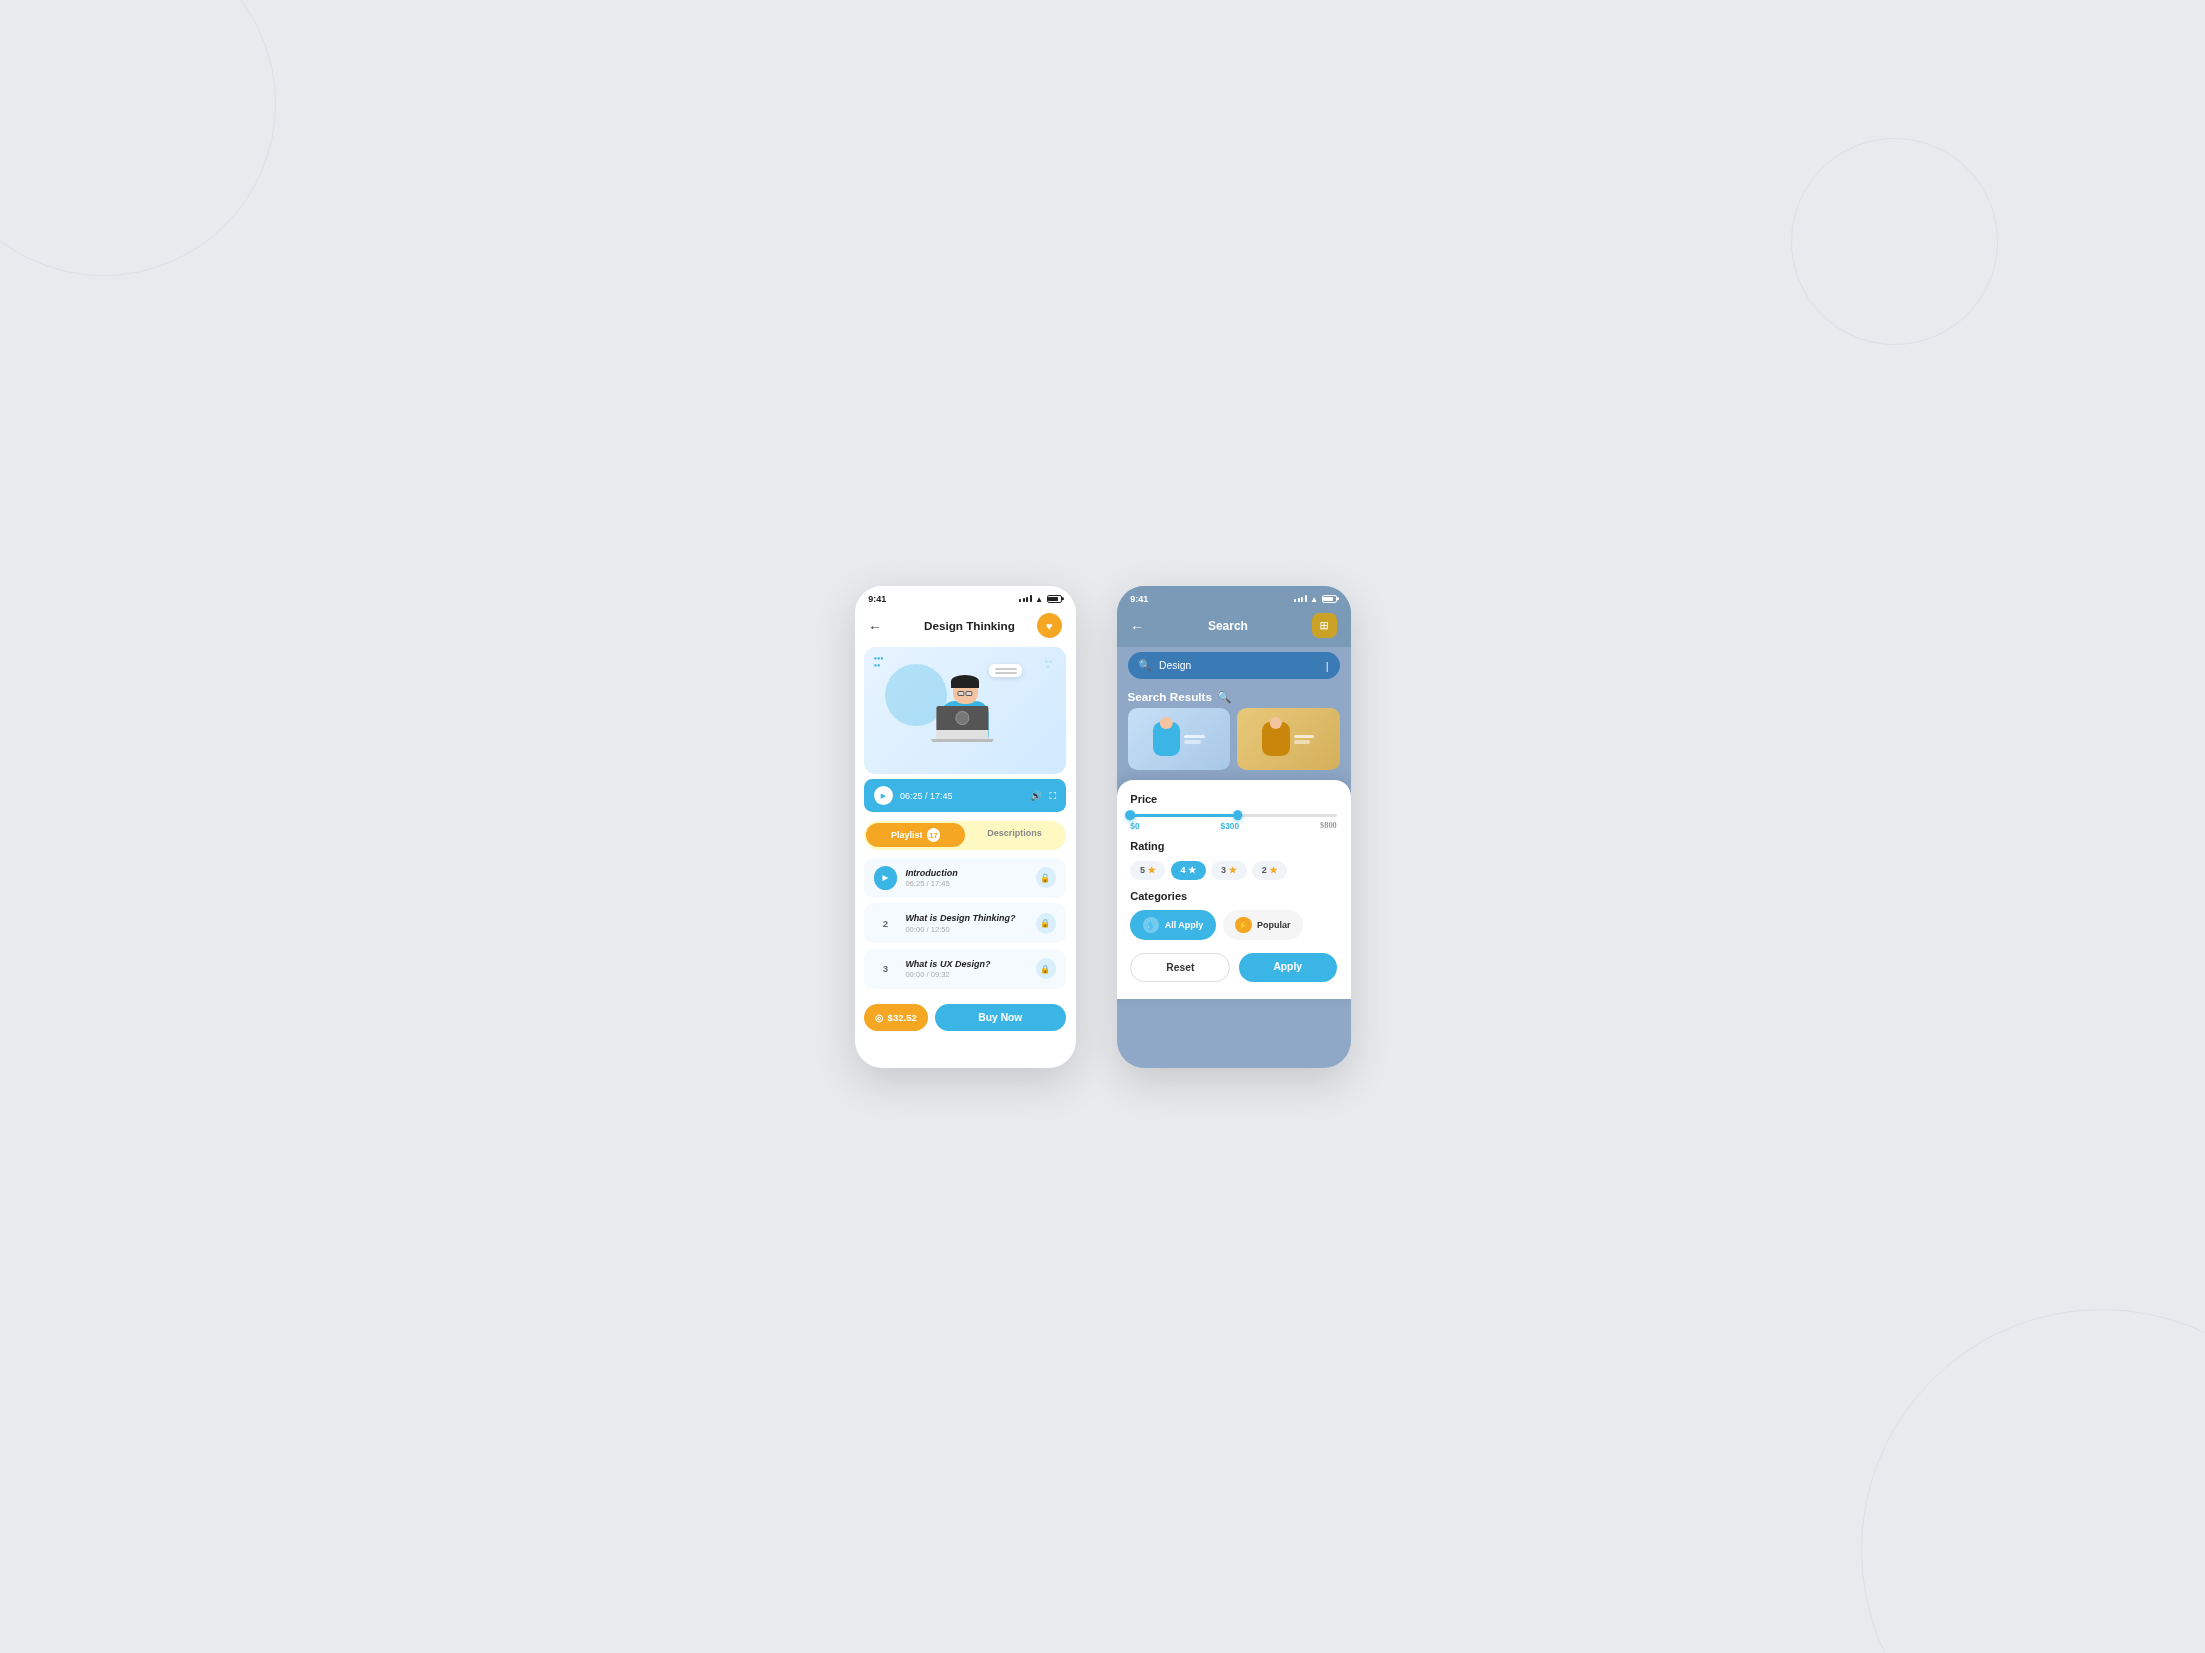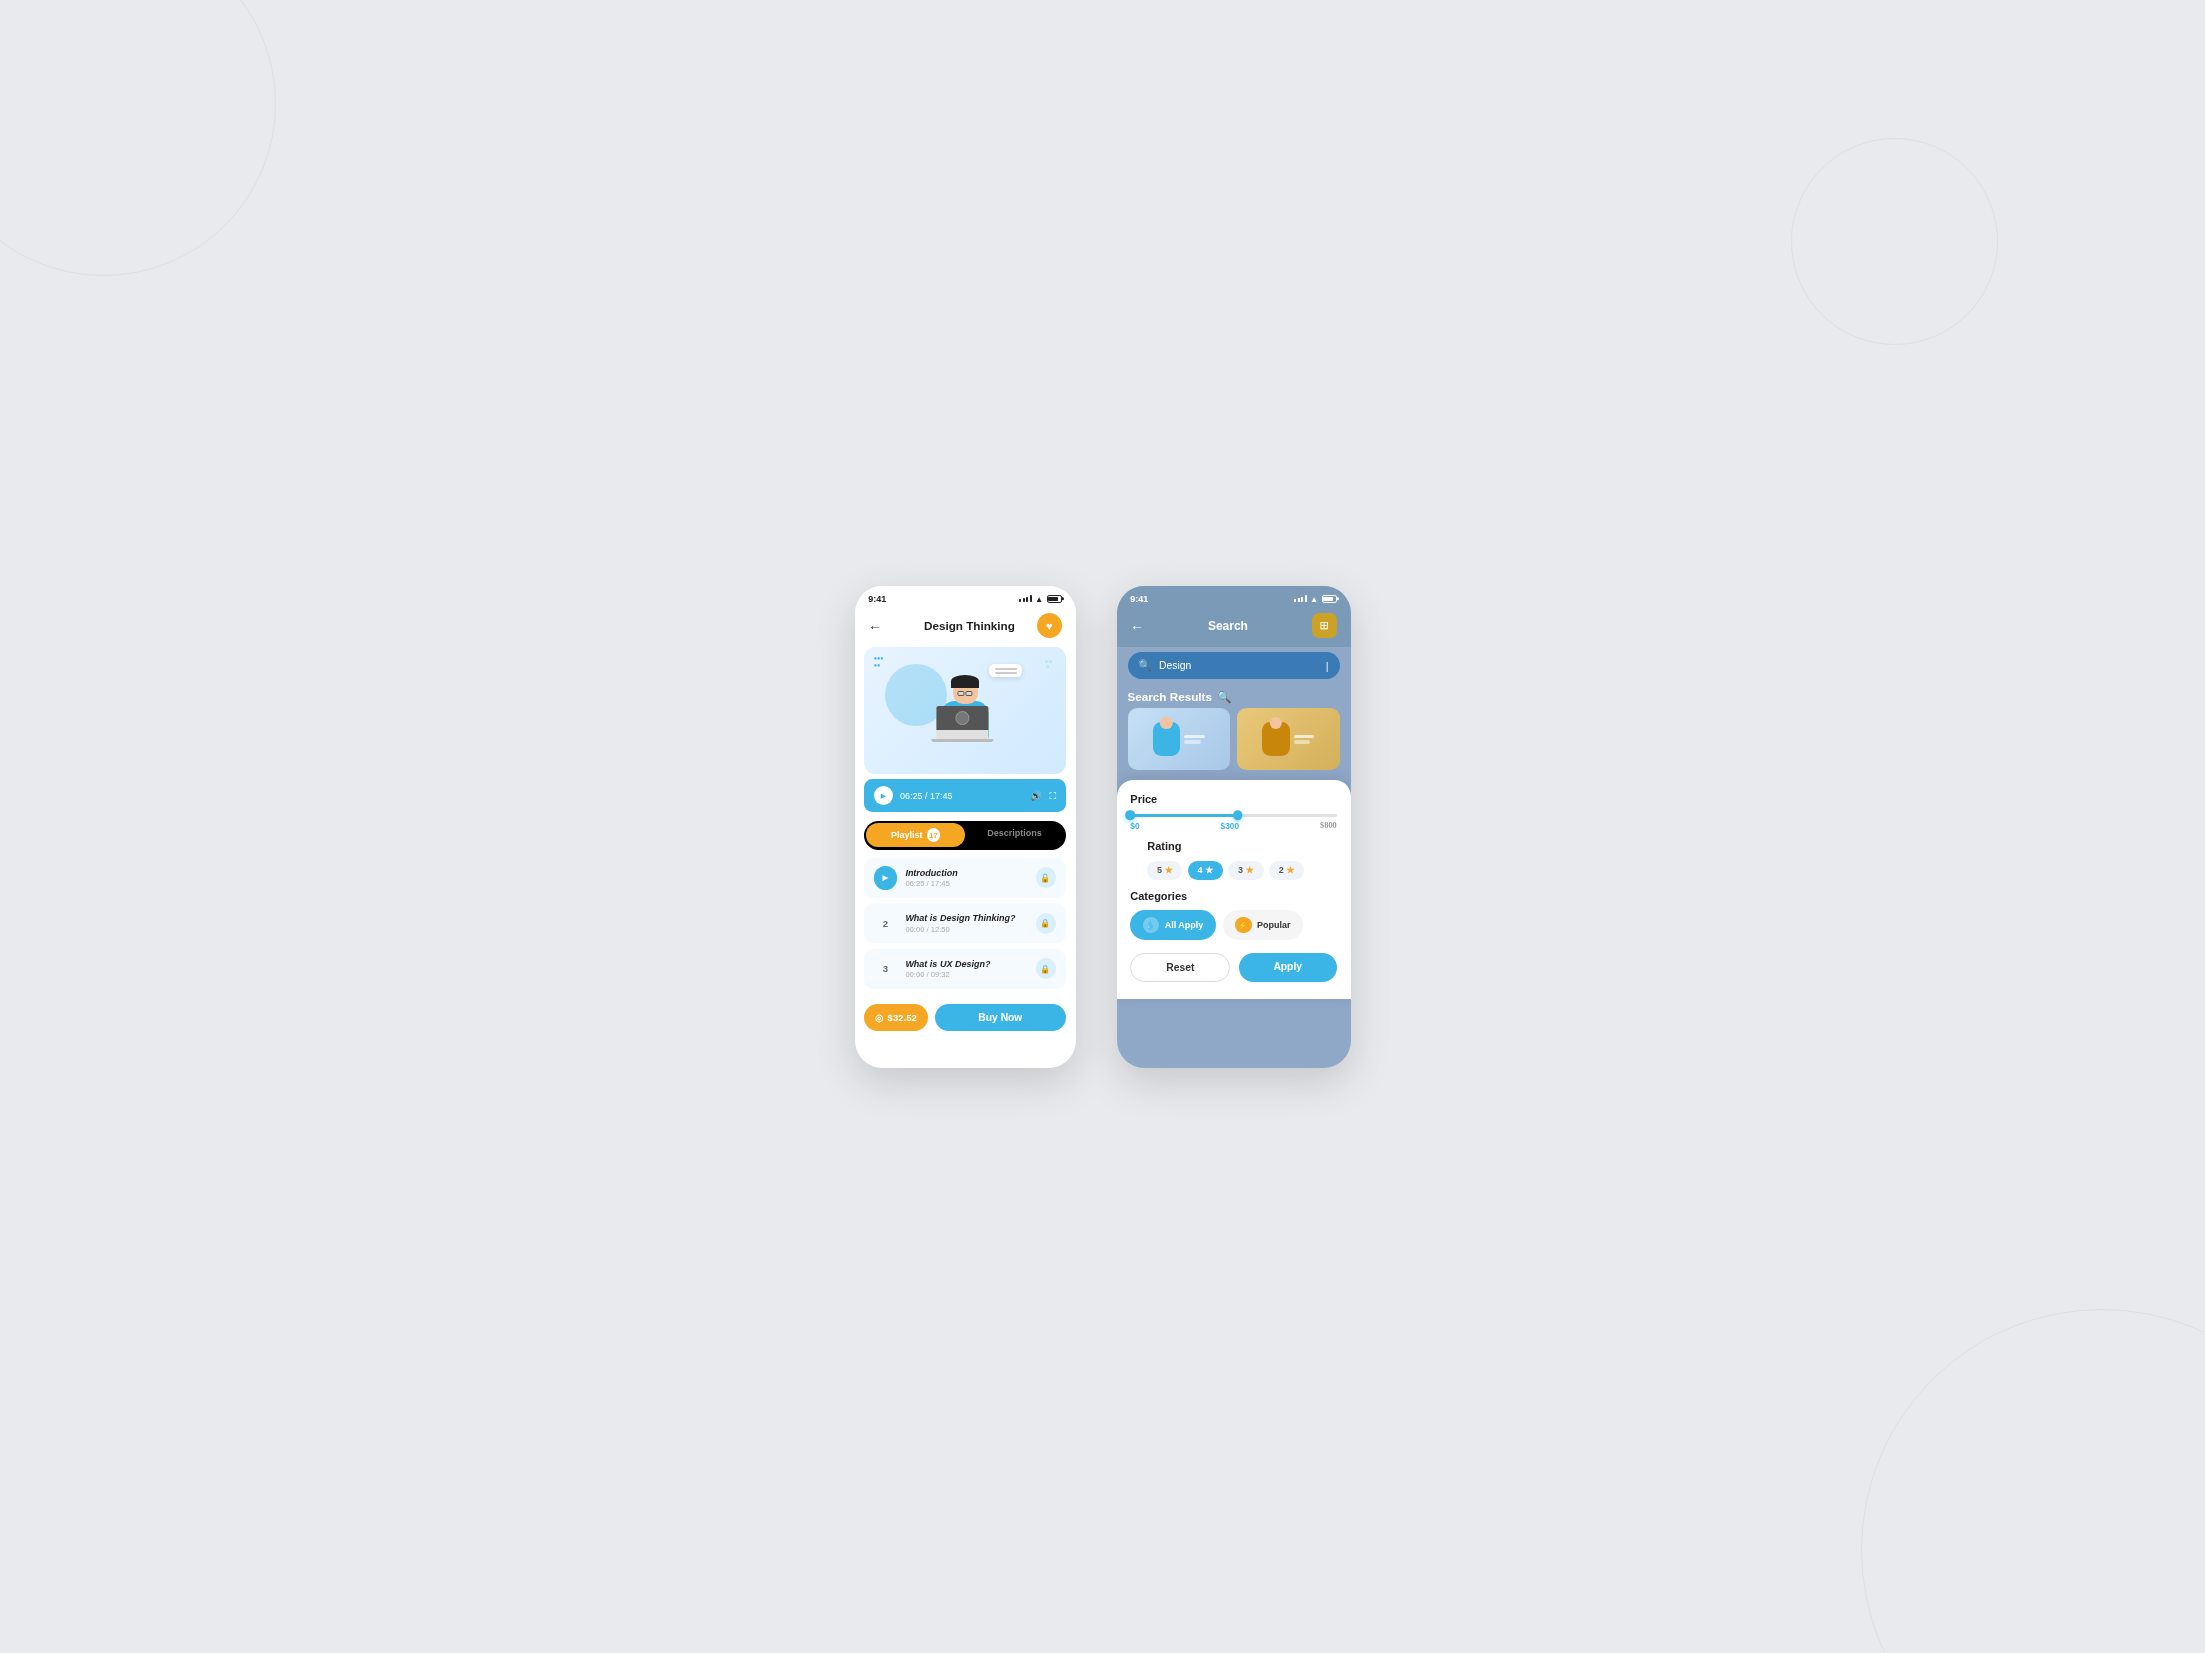--- a/index.html
+++ b/index.html
@@ -119,21 +119,21 @@
       color: #3ab5e6; font-size: 6.9px;
     }
     .time-text { color: #fff; font-size: 9px; font-weight: 500; flex: 1; }
     .vol-icon { color: #fff; font-size: 9.6px; }
     .fullscreen-icon { color: #fff; font-size: 9.6px; }
 
     
     .tabs {
       display: flex;
       margin: 8.3px 9.6px;
-      background: #000000;
+      background: #fef9c3;
       border-radius: 20.7px;
       padding: 2.1px;
     }
     .tab {
       flex: 1; padding: 5.5px 9.6px;
       border-radius: 19.3px;
       font-size: 9px;
       font-weight: 600;
       text-align: center;
       cursor: pointer;
@@ -615,21 +615,21 @@
             <div class="slider-thumb end"></div>
           </div>
         </div>
         <div class="price-labels">
           <span class="price-label">$0</span>
           <span class="price-label">$300</span>
           <span class="price-label end-label">$800</span>
         </div>
       </div>
 
-      <div style="margin-top:9.6px;margin-left:17px;">
+      <div style="margin-top:9.6px;">
         <div class="filter-section-title">Rating</div>
         <div class="rating-options">
           <div class="rating-chip inactive">
             <span>5</span>
             <span class="star">★</span>
           </div>
           <div class="rating-chip active">
             <span>4</span>
             <span class="star">★</span>
           </div>

